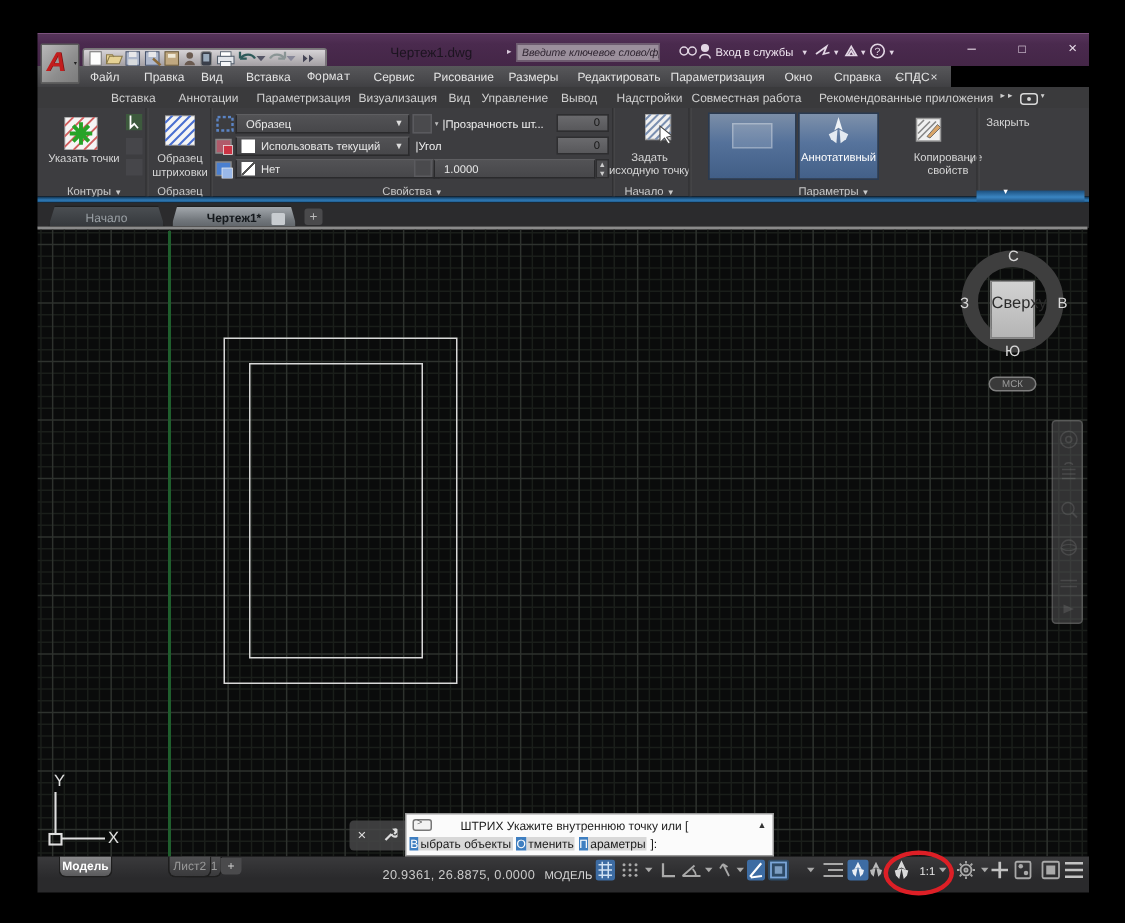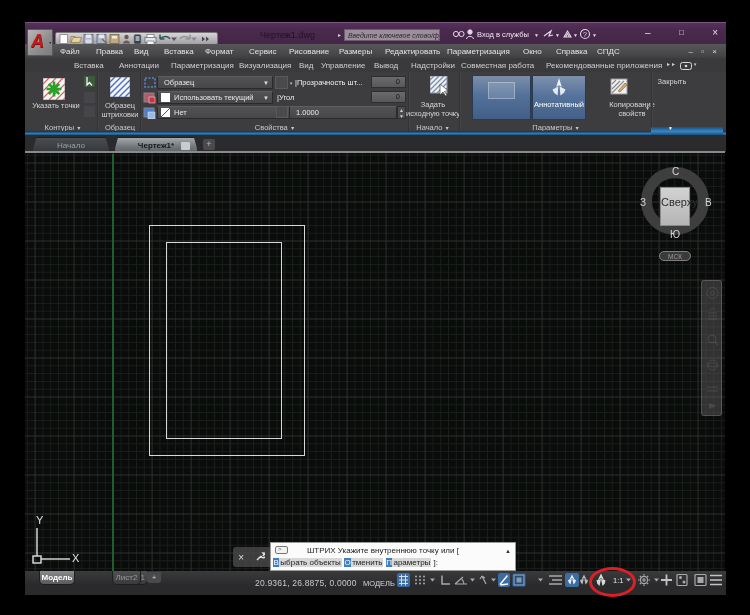--- a/index.html
+++ b/index.html
@@ -21,21 +21,21 @@
     display:flex; align-items:center; padding:0 3px; gap:2px; }
   #dwgtitle { left:230px; top:29.5px; width:115px; text-align:center; font-size:9px; color:#1c1420; }
   #searchwrap { left:337px; top:28px; width:278px; height:13px; display:flex; align-items:center; }
   #searchbox { width:100px; height:12px; background:#9b8f9c; border:1px solid #6d5c6f;
     font-size:7px; font-style:italic; color:#2e2430; line-height:11px; padding-left:3px;
     white-space:nowrap; overflow:hidden; }
   #wctrl { left:645px; top:27px; width:73px; height:14px; color:#e8dce9; font-size:10px;
     display:flex; justify-content:space-between; }
 
   
-  #menubar { left:25px; top:44px; width:701px; height:14px;
+  #menubar { left:25px; top:44px; width:609px; height:14px;
     background:linear-gradient(#57575a,#4a4a4d 60%,#404043);
     color:#e3e3e3; font-size:8px; }
   #menubar span { position:absolute; top:3px; }
   #menuctrl { right:6px !important; left:auto !important; top:2.5px !important; color:#ddd; font-size:8px; letter-spacing:3px;}
 
   
   #ribtabs { left:25px; top:58px; width:701px; height:14px; background:#3a3a3c;
     color:#cfcfcf; font-size:8px; }
   #ribtabs span { position:absolute; top:3px; }
 
@@ -207,21 +207,21 @@
       <span>–</span>
       <span style="font-size:8px;position:relative;top:1px;">□</span>
       <span>×</span>
     </div>
 
   <div class="abs" id="menubar">
     <span style="left:35px;">Файл</span>
       <span style="left:71px;">Правка</span>
     <span style="left:109px;">Вид</span>
       <span style="left:139px;">Вставка</span>
-    <span style="left:180px;">Формат</span>
+    <span style="left:180px;font-family:Liberation Mono, monospace;">Формат</span>
       <span style="left:224px;">Сервис</span>
     <span style="left:264px;">Рисование</span>
       <span style="left:314px;">Размеры</span>
     <span style="left:360px;">Редактировать</span>
       <span style="left:422px;">Параметризация</span>
     <span style="left:498px;">Окно</span>
       <span style="left:531px;">Справка</span>
     <span style="left:572px;">СПДС</span>
     <span id="menuctrl">– ▫ ×</span>
   </div>

